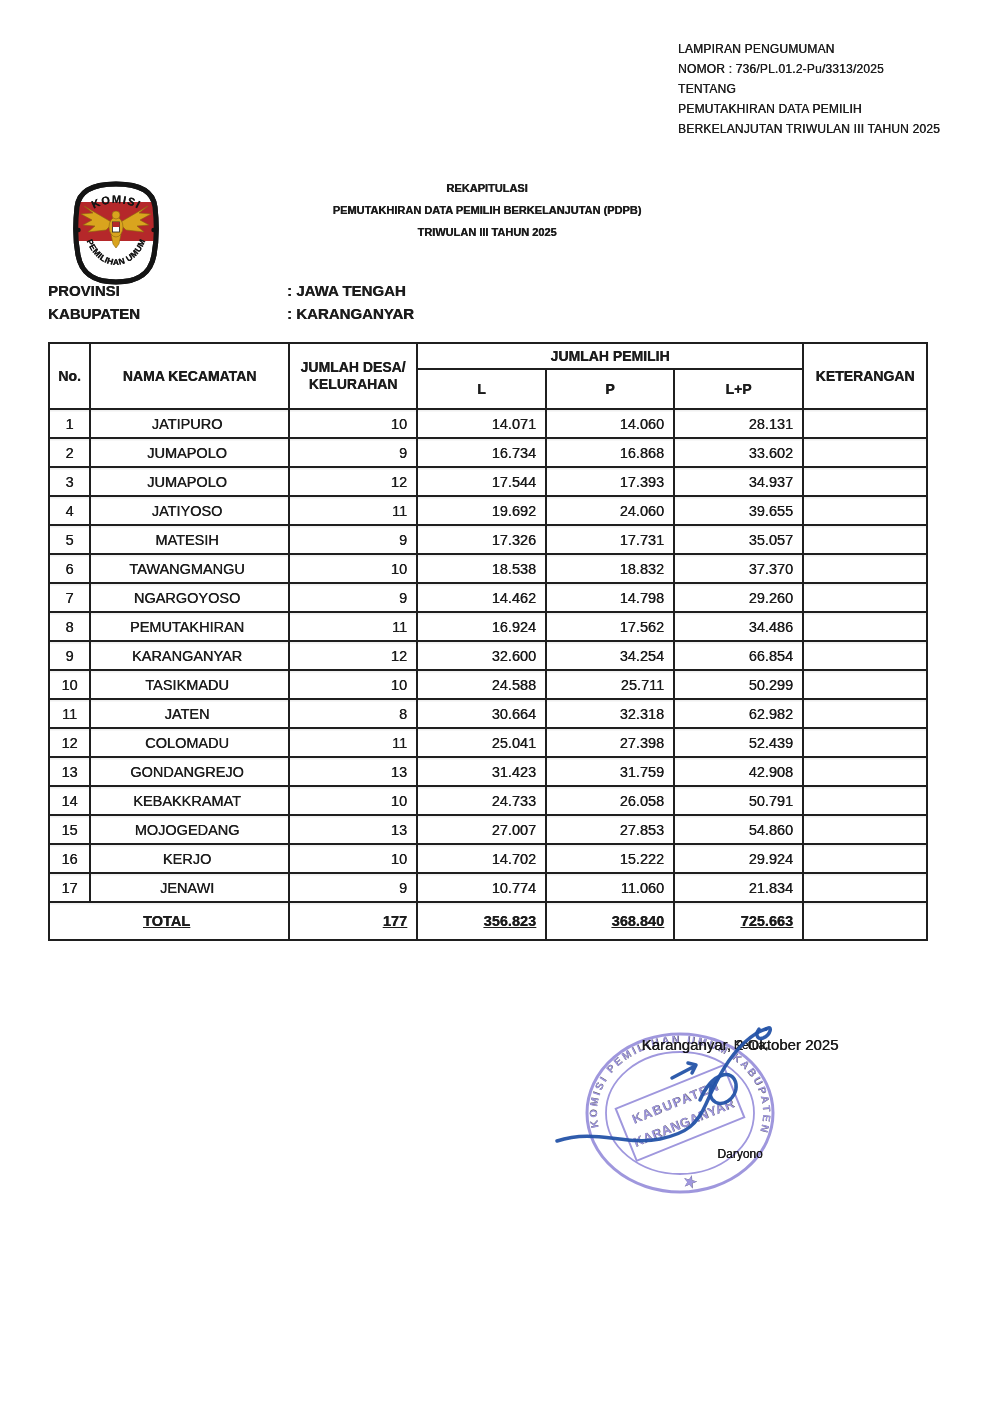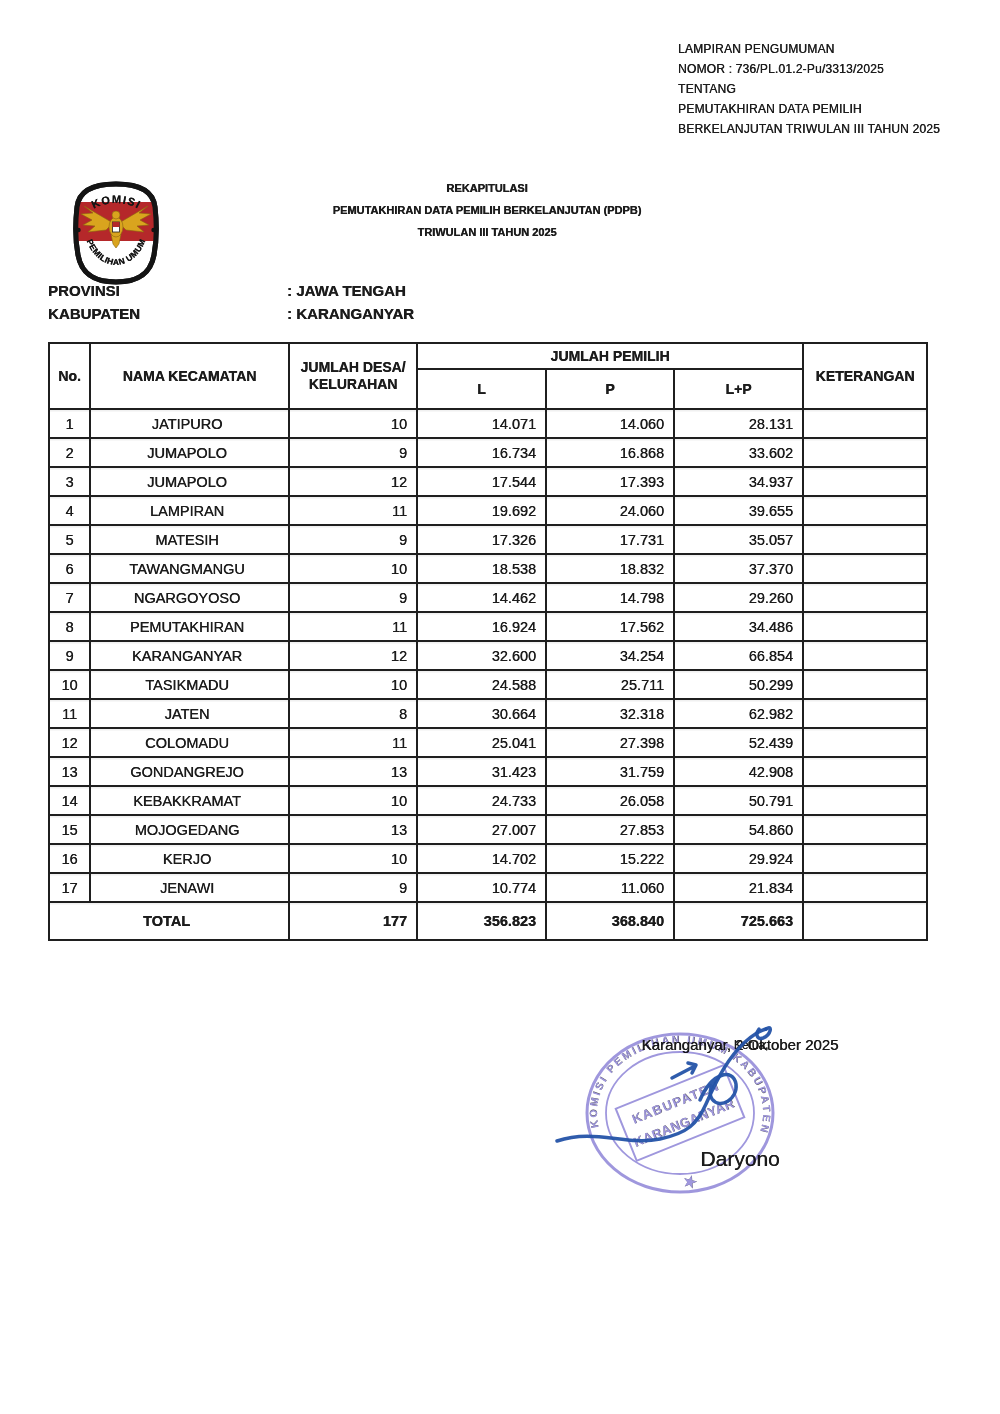--- a/index.html
+++ b/index.html
@@ -28,27 +28,27 @@
   .rekap-table th, .rekap-table td { border:2px solid #1f1f1f; overflow:hidden; }
   .rekap-table th { font-size:14px; font-weight:bold; text-align:center; padding:0 2px; line-height:17px; }
   .hrow1 th { height:24px; }
   .hrow2 th { height:38px; }
   .rekap-table td { height:27px; font-size:14.5px; padding:0 9px 0 4px;
     box-shadow: inset 0 1.5px 0 rgba(40,40,40,0.07);  }
   td.c-no  { text-align:center; padding:0; }
   td.c-name{ text-align:center; }
   td.c-num { text-align:right; }
   td.c-ket { padding:0; }
-  .total-row td { height:36px; font-weight:bold; }
+  .total-row td { height:36px; font-weight:bold;text-decoration:underline; }
   .total-row td.c-label { text-align:center; }
 
   
   .sig-date { position:absolute; left:590px; top:1004px; width:300px; text-align:center; font-size:15px;margin-top:32px; }
   .sig-role { position:absolute; left:601px; top:1038px; width:300px; text-align:center; font-size:12px; }
-  .sig-name { position:absolute; left:590px; top:1147px; width:300px; text-align:center; font-size:21px; }
+  .sig-name { position:absolute; left:590px; top:1147px; width:300px; text-align:center; font-size:12px; }
 
   .stamp { position:absolute; left:583px; top:1030px; width:194px; height:166px; opacity:0.82; mix-blend-mode:multiply; }
   .stamp .ring   { fill:none; stroke:var(--stamp); }
   .stamp .s-text { fill:var(--stamp); font-family:"Liberation Sans", sans-serif; font-weight:bold; }
 
   .autograph { position:absolute; left:540px; top:1015px; width:250px; height:140px; }
   .autograph path { fill:none; stroke:var(--signature); stroke-width:3.5; stroke-linecap:round; stroke-linejoin:round; opacity:0.95; }
 
   
   .lg-outline { fill:#ffffff; stroke:#141414; stroke-width:5; }
@@ -166,21 +166,21 @@
           <td class="c-no">3</td>
           <td class="c-name">JUMAPOLO</td>
           <td class="c-num">12</td>
           <td class="c-num">17.544</td>
           <td class="c-num">17.393</td>
           <td class="c-num">34.937</td>
           <td class="c-ket"></td>
         </tr>
         <tr>
           <td class="c-no">4</td>
-          <td class="c-name">LAMPIRAN</td>
+          <td class="c-name">JATIYOSO</td>
           <td class="c-num">11</td>
           <td class="c-num">19.692</td>
           <td class="c-num">24.060</td>
           <td class="c-num">39.655</td>
           <td class="c-ket"></td>
         </tr>
         <tr>
           <td class="c-no">5</td>
           <td class="c-name">MATESIH</td>
           <td class="c-num">9</td>

